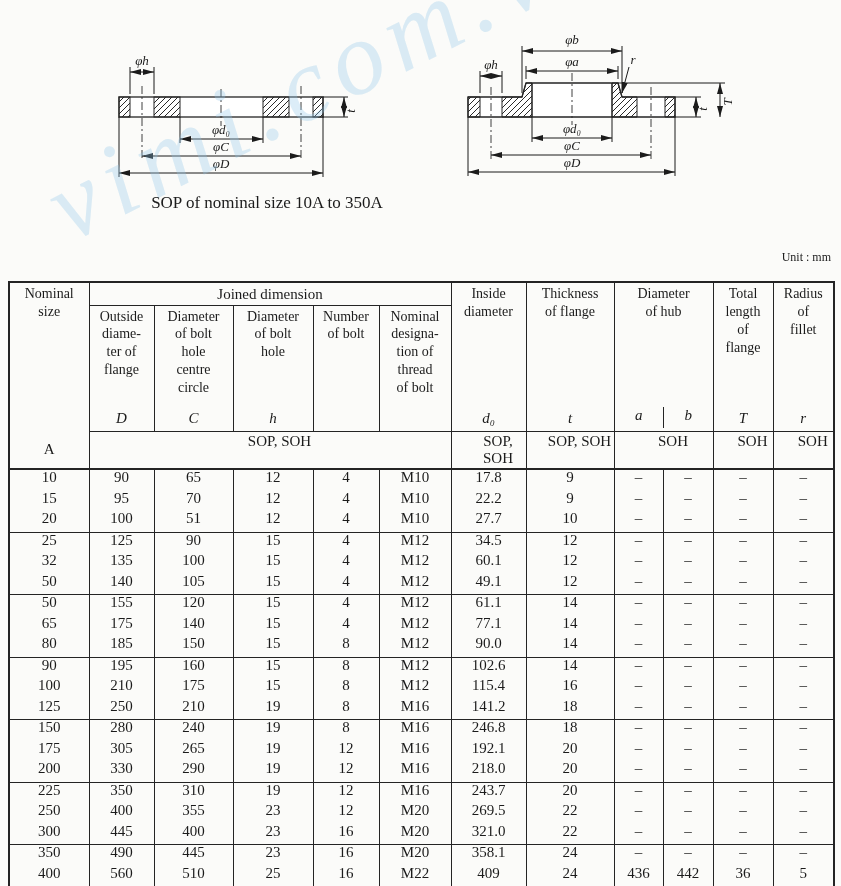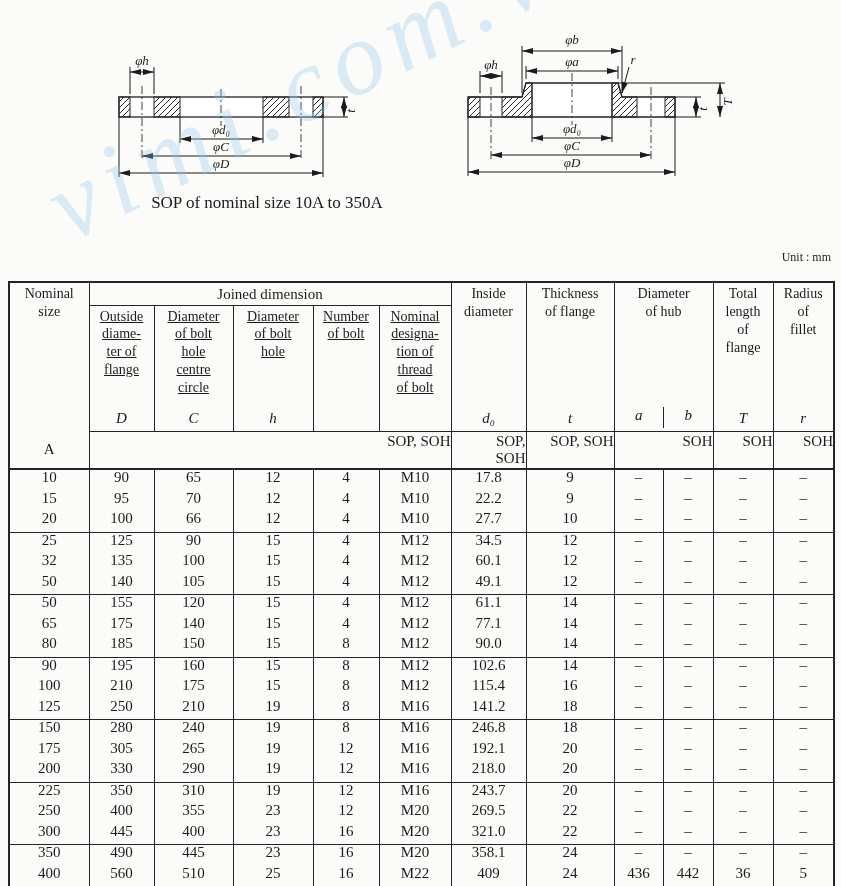--- a/index.html
+++ b/index.html
@@ -18,32 +18,32 @@
   table.flange{border-collapse:collapse;table-layout:fixed;width:825px;background:transparent;
                font-size:15px;}
   table.flange{border:2.2px solid #242424;}
   table.flange th, table.flange td{border-left:1.4px solid #242424;border-right:1.4px solid #242424;
                padding:0;font-weight:normal;vertical-align:top;}
   tr.h1{height:23px;}
   tr.h1 th{border-bottom:1.4px solid #242424;font-size:15px;}
   tr.h1 th.c-nominal{border-bottom:none;}
   tr.h1 th.joined{vertical-align:top;padding-top:3px;}
   tr.h2{height:126px;}
-  tr.h2 th{border-bottom:1.4px solid #242424;text-decoration:underline;}
+  tr.h2 th{border-bottom:1.4px solid #242424;}
   .pre{white-space:pre-line;line-height:1.28;font-size:14px;text-align:center;padding-top:2px;}
   .hcell{position:relative;}
   .hcell.tall{height:145px;}
   .hcell.mid{height:122px;}
   .sym-bottom{position:absolute;bottom:1px;left:0;right:0;text-align:center;
               font-style:italic;font-size:15px;}
   .hub-syms{position:absolute;bottom:0;left:0;right:0;display:flex;height:21px;}
   .hub-syms div{flex:1;text-align:center;font-style:italic;font-size:15px;}
   .hub-syms .hub-b{border-left:1.3px solid #242424;}
   tr.apply{height:38px;}
-  tr.apply td{border-bottom:2px solid #242424;font-size:15px;text-align:right;
+  tr.apply td{border-bottom:2px solid #242424;font-size:15px;text-align:center;
               padding:1px 0 0 19px;}
   tr.apply td.a-cell{text-align:center;vertical-align:middle;padding:0;}
   tr.apply td.wrap{white-space:pre-line;line-height:1.15;}
   tbody td{border-top:none;border-bottom:none;height:20.5px;text-align:center;
            vertical-align:middle;line-height:1;}
   tbody tr.group-end td{border-bottom:1.6px solid #242424;}
 </style>
 </head>
 <body>
 
@@ -307,21 +307,21 @@
           <td>22.2</td>
           <td>9</td>
           <td>–</td>
           <td>–</td>
           <td>–</td>
           <td>–</td>
         </tr>
         <tr class="group-end">
           <td>20</td>
           <td>100</td>
-          <td>66</td>
+          <td>51</td>
           <td>12</td>
           <td>4</td>
           <td>M10</td>
           <td>27.7</td>
           <td>10</td>
           <td>–</td>
           <td>–</td>
           <td>–</td>
           <td>–</td>
         </tr>

